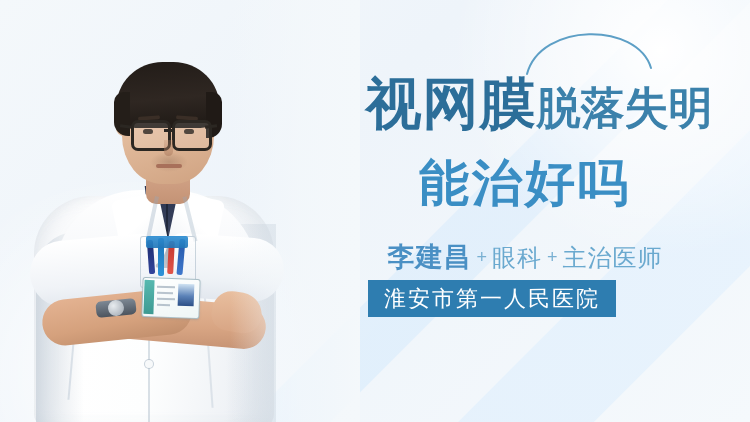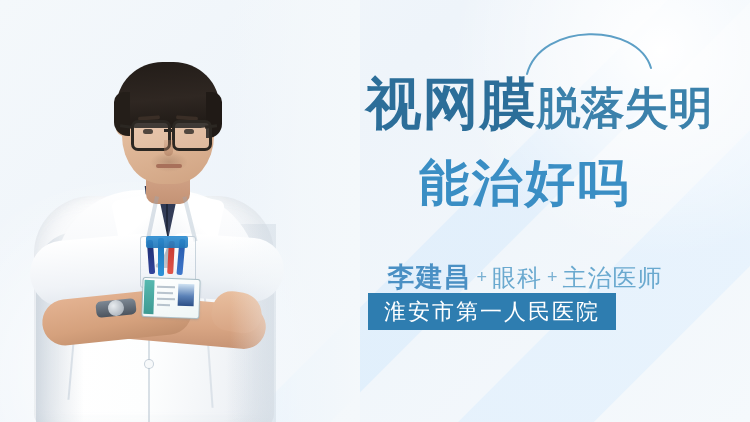--- a/index.html
+++ b/index.html
@@ -331,21 +331,20 @@
     letter-spacing: 3px;
     line-height: 1;
   }
   .byline {
     position: absolute;
     left: 0; top: 244px;
     width: 450px;
     text-align: center;
     white-space: nowrap;
     line-height: 1;
-    margin-top: 20px;
   }
   .by-name {
     font-size: 27px;
     font-weight: 700;
     color: #4a90c4;
     letter-spacing: 1px;
   }
   .by-sep {
     font-size: 18px;
     color: #79b0d2;
@@ -355,21 +354,21 @@
   }
   .by-dept {
     font-size: 24px;
     font-weight: 500;
     color: #6aa9cf;
     letter-spacing: 1px;
   }
   .hospital-badge {
     position: absolute;
     left: 68px;
-    top: 293px;
+    top: 280px;
     width: 248px;
     height: 37px;
     background: #2e7db0;
     color: #ffffff;
     font-size: 22px;
     font-weight: 500;
     letter-spacing: 2px;
     display: flex;
     align-items: center;
     justify-content: center;

